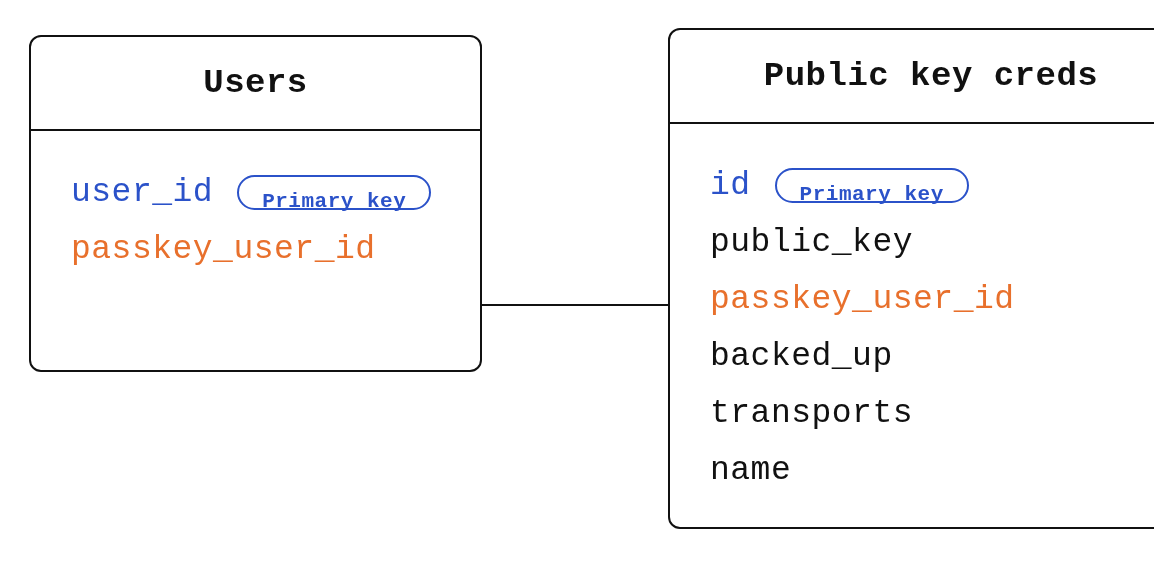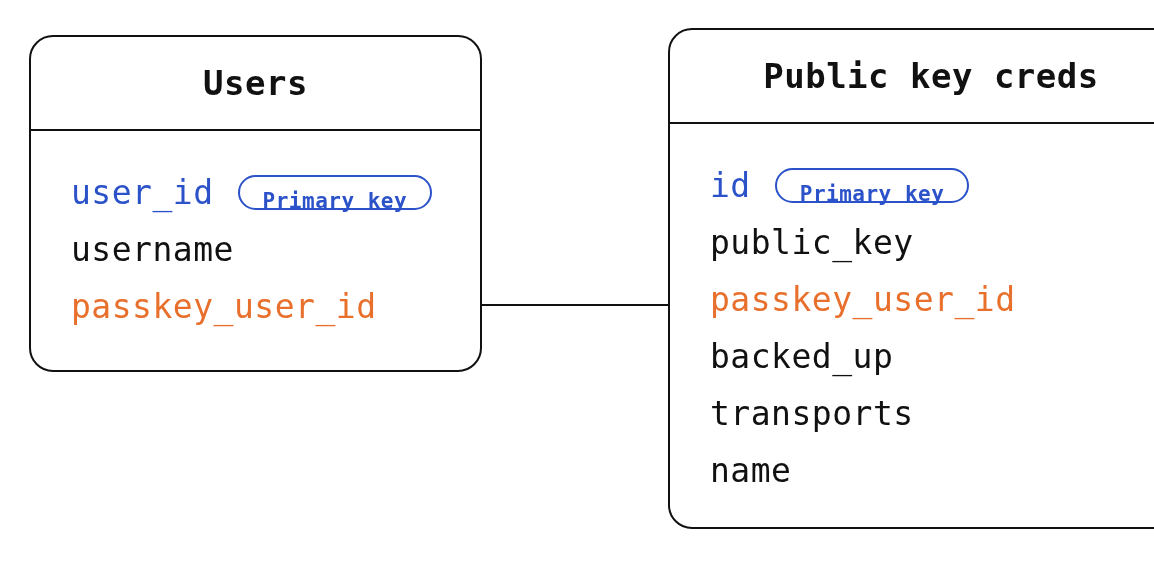--- a/index.html
+++ b/index.html
@@ -13,23 +13,24 @@
     height: 572px;
     background: #ffffff;
     font-family: "DejaVu Sans Mono", monospace;
     overflow: hidden;
   }
   .table-card {
     position: absolute;
     box-sizing: border-box;
     background: #ffffff;
     border: 2.5px solid #111111;
-    border-radius: 24px;
+    border-radius: 12px;
     display: flex;
     flex-direction: column;
+    font-family: Liberation Mono, monospace;
   }
   .table-header {
     box-sizing: border-box;
     height: 94px;
     border-bottom: 2.5px solid #111111;
     display: flex;
     align-items: center;
     justify-content: center;
   }
   .table-title {
@@ -101,23 +102,20 @@
   <div class="table-card" id="table-users">
     <div class="table-header">
       <span class="table-title">Users</span>
     </div>
     <div class="table-body">
         <div class="field-row">
           <span class="field-name color-blue">user_id</span>
           <span class="pk-badge">Primary key</span>
         </div>
         <div class="field-row">
-          <span class="field-name color-black">username</span>
-        </div>
-        <div class="field-row">
           <span class="field-name color-orange">passkey_user_id</span>
         </div>
       </div>
   </div>
 
   <div class="table-card" id="table-public-key-creds">
     <div class="table-header">
       <span class="table-title">Public key creds</span>
     </div>
     <div class="table-body">

